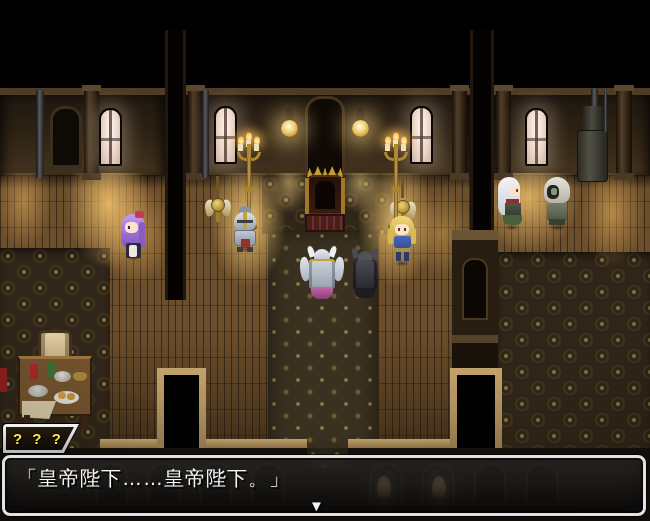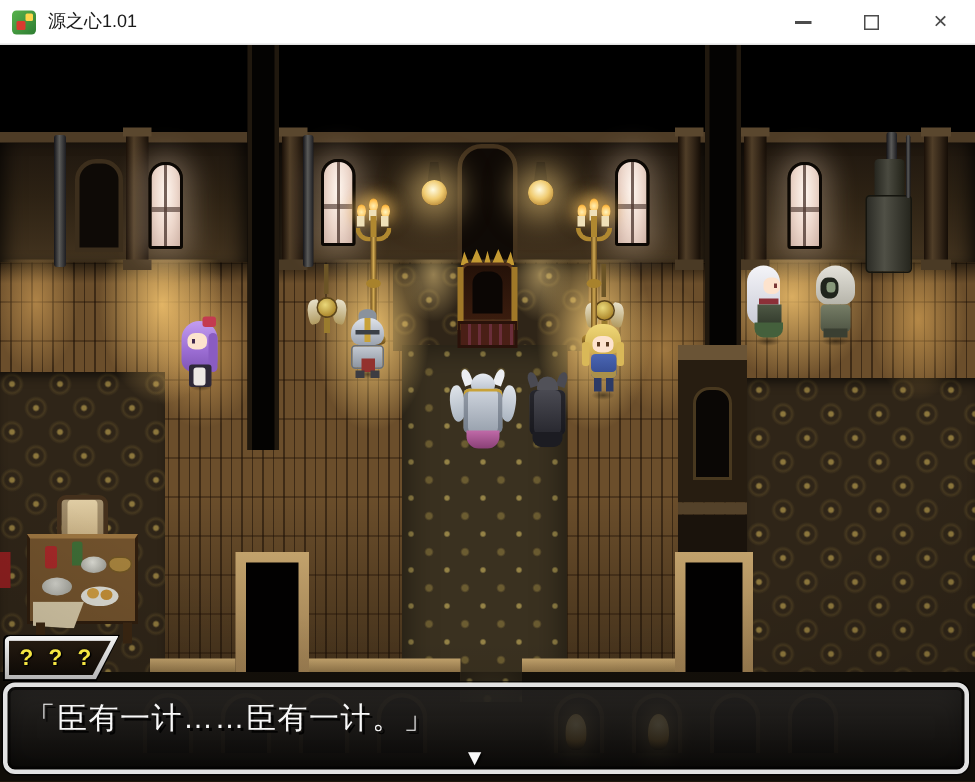--- a/index.html
+++ b/index.html
@@ -113,33 +113,20 @@
   .dialog .text { position:absolute; left:12px; top:7px; font-size:20px; letter-spacing:1px; color:#f8f8f8;
     text-shadow:2px 2px 0 rgba(0,0,0,.85); white-space:nowrap; }
   .continue { z-index:52; font-size:15px; color:#f8f8f8; line-height:1;
     text-shadow:1px 1px 1px rgba(0,0,0,.8); }
 </style>
 </head>
 <body>
 
 <div id="app">
 
-  <div class="titlebar">
-    <div class="app-icon"></div>
-    <span class="title">源之心1.01</span>
-    <button class="win-btn" id="btn-min">
-      <span class="glyph-min"></span>
-      </button>
-    <button class="win-btn" id="btn-max">
-      <span class="glyph-max"></span>
-      </button>
-    <button class="win-btn" id="btn-close">
-      <span class="glyph-close">×</span>
-      </button>
-  </div>
 
   <div id="scene">
 
     <div class="abs" style="left:0;top:0;width:650px;height:58px;background:#000;"></div>
 
     <div class="abs wall" style="left:0;top:58px;width:165px;height:88px;"></div>
     <div class="abs wall" style="left:186px;top:58px;width:284px;height:88px;"></div>
     <div class="abs wall" style="left:494px;top:58px;width:156px;height:88px;"></div>
 
     <div class="abs" style="left:305px;top:66px;width:40px;height:80px;background:#0f0a06;border:3px solid #44331e;border-radius:16px 16px 0 0;"></div>
@@ -366,18 +353,18 @@
     <div class="abs vignette" style="left:0;top:0;width:650px;height:491px;"></div>
 
     <div class="abs namebox-outer" style="left:2px;top:393px;width:78px;height:31px;">
       <div class="namebox-border"></div>
       <div class="namebox-inner">
         <span>? ? ?</span>
       </div>
     </div>
 
     <div class="abs dialog" style="left:2px;top:425px;width:644px;height:61px;">
-      <div class="text">「臣有一计……臣有一计。」</div>
+      <div class="text">「皇帝陛下……皇帝陛下。」</div>
     </div>
     <div class="abs continue" style="left:309px;top:468px;">▼</div>
 
   </div>
 </div>
 
 </body></html>

